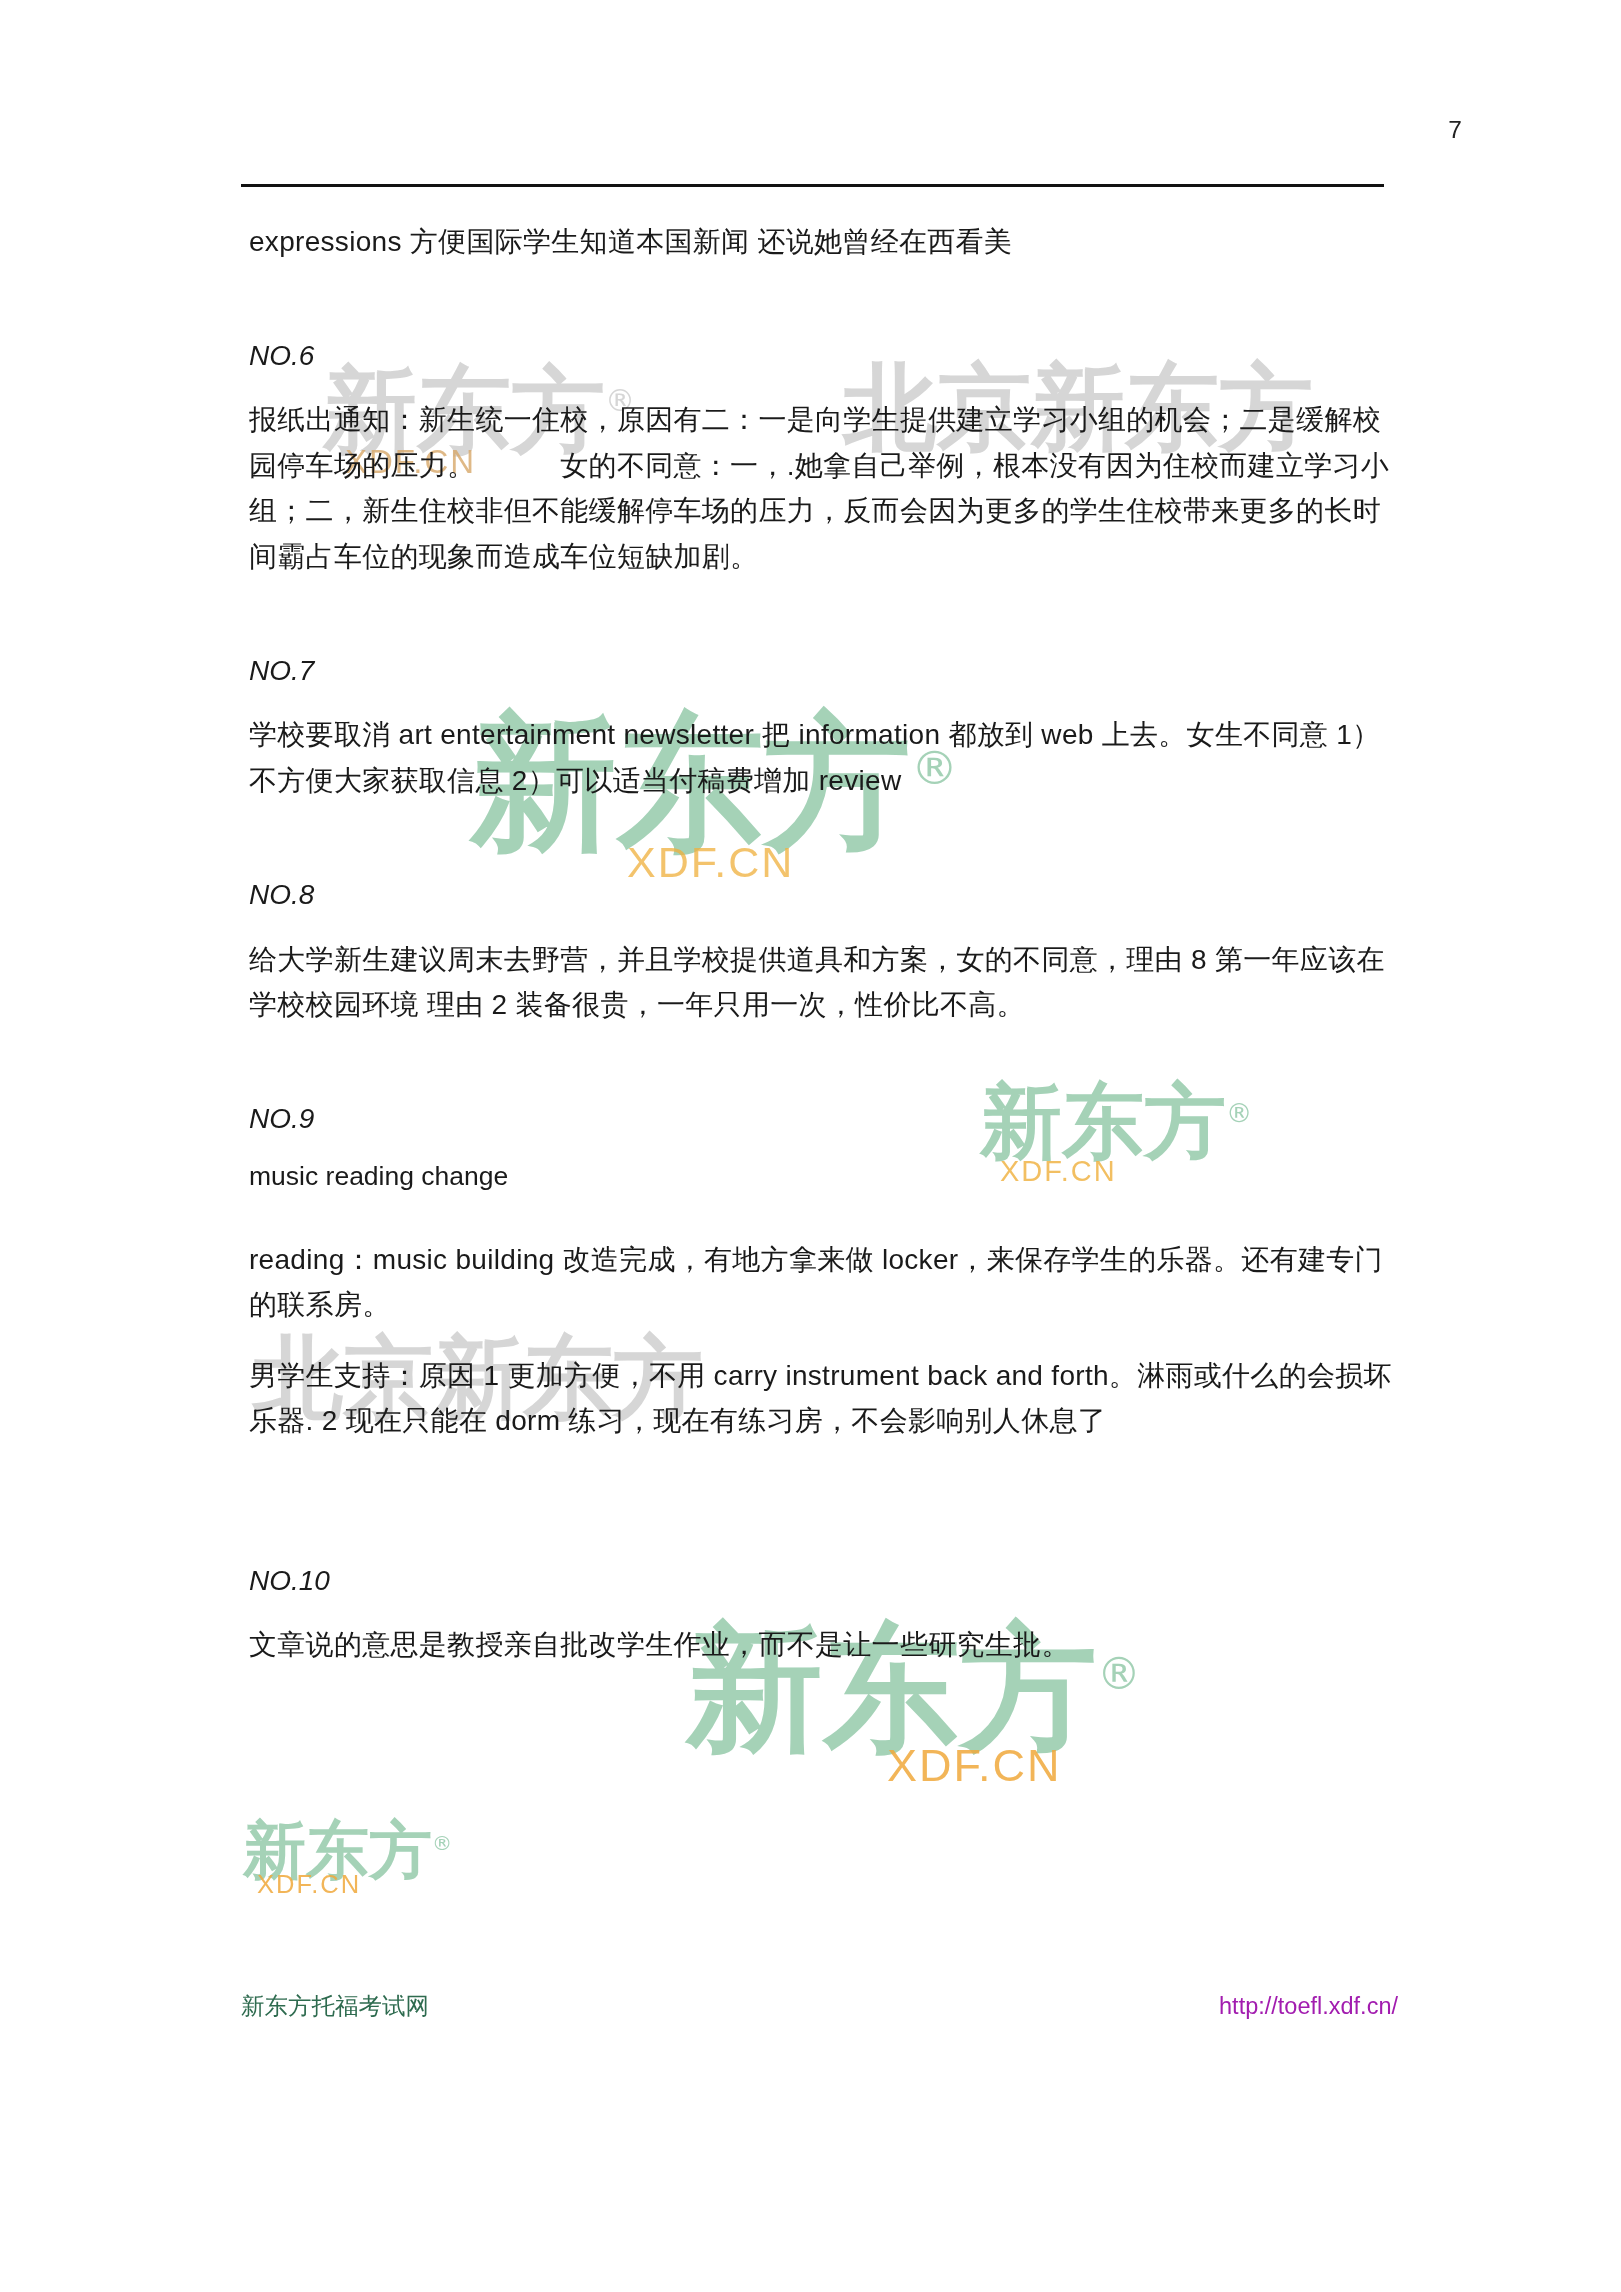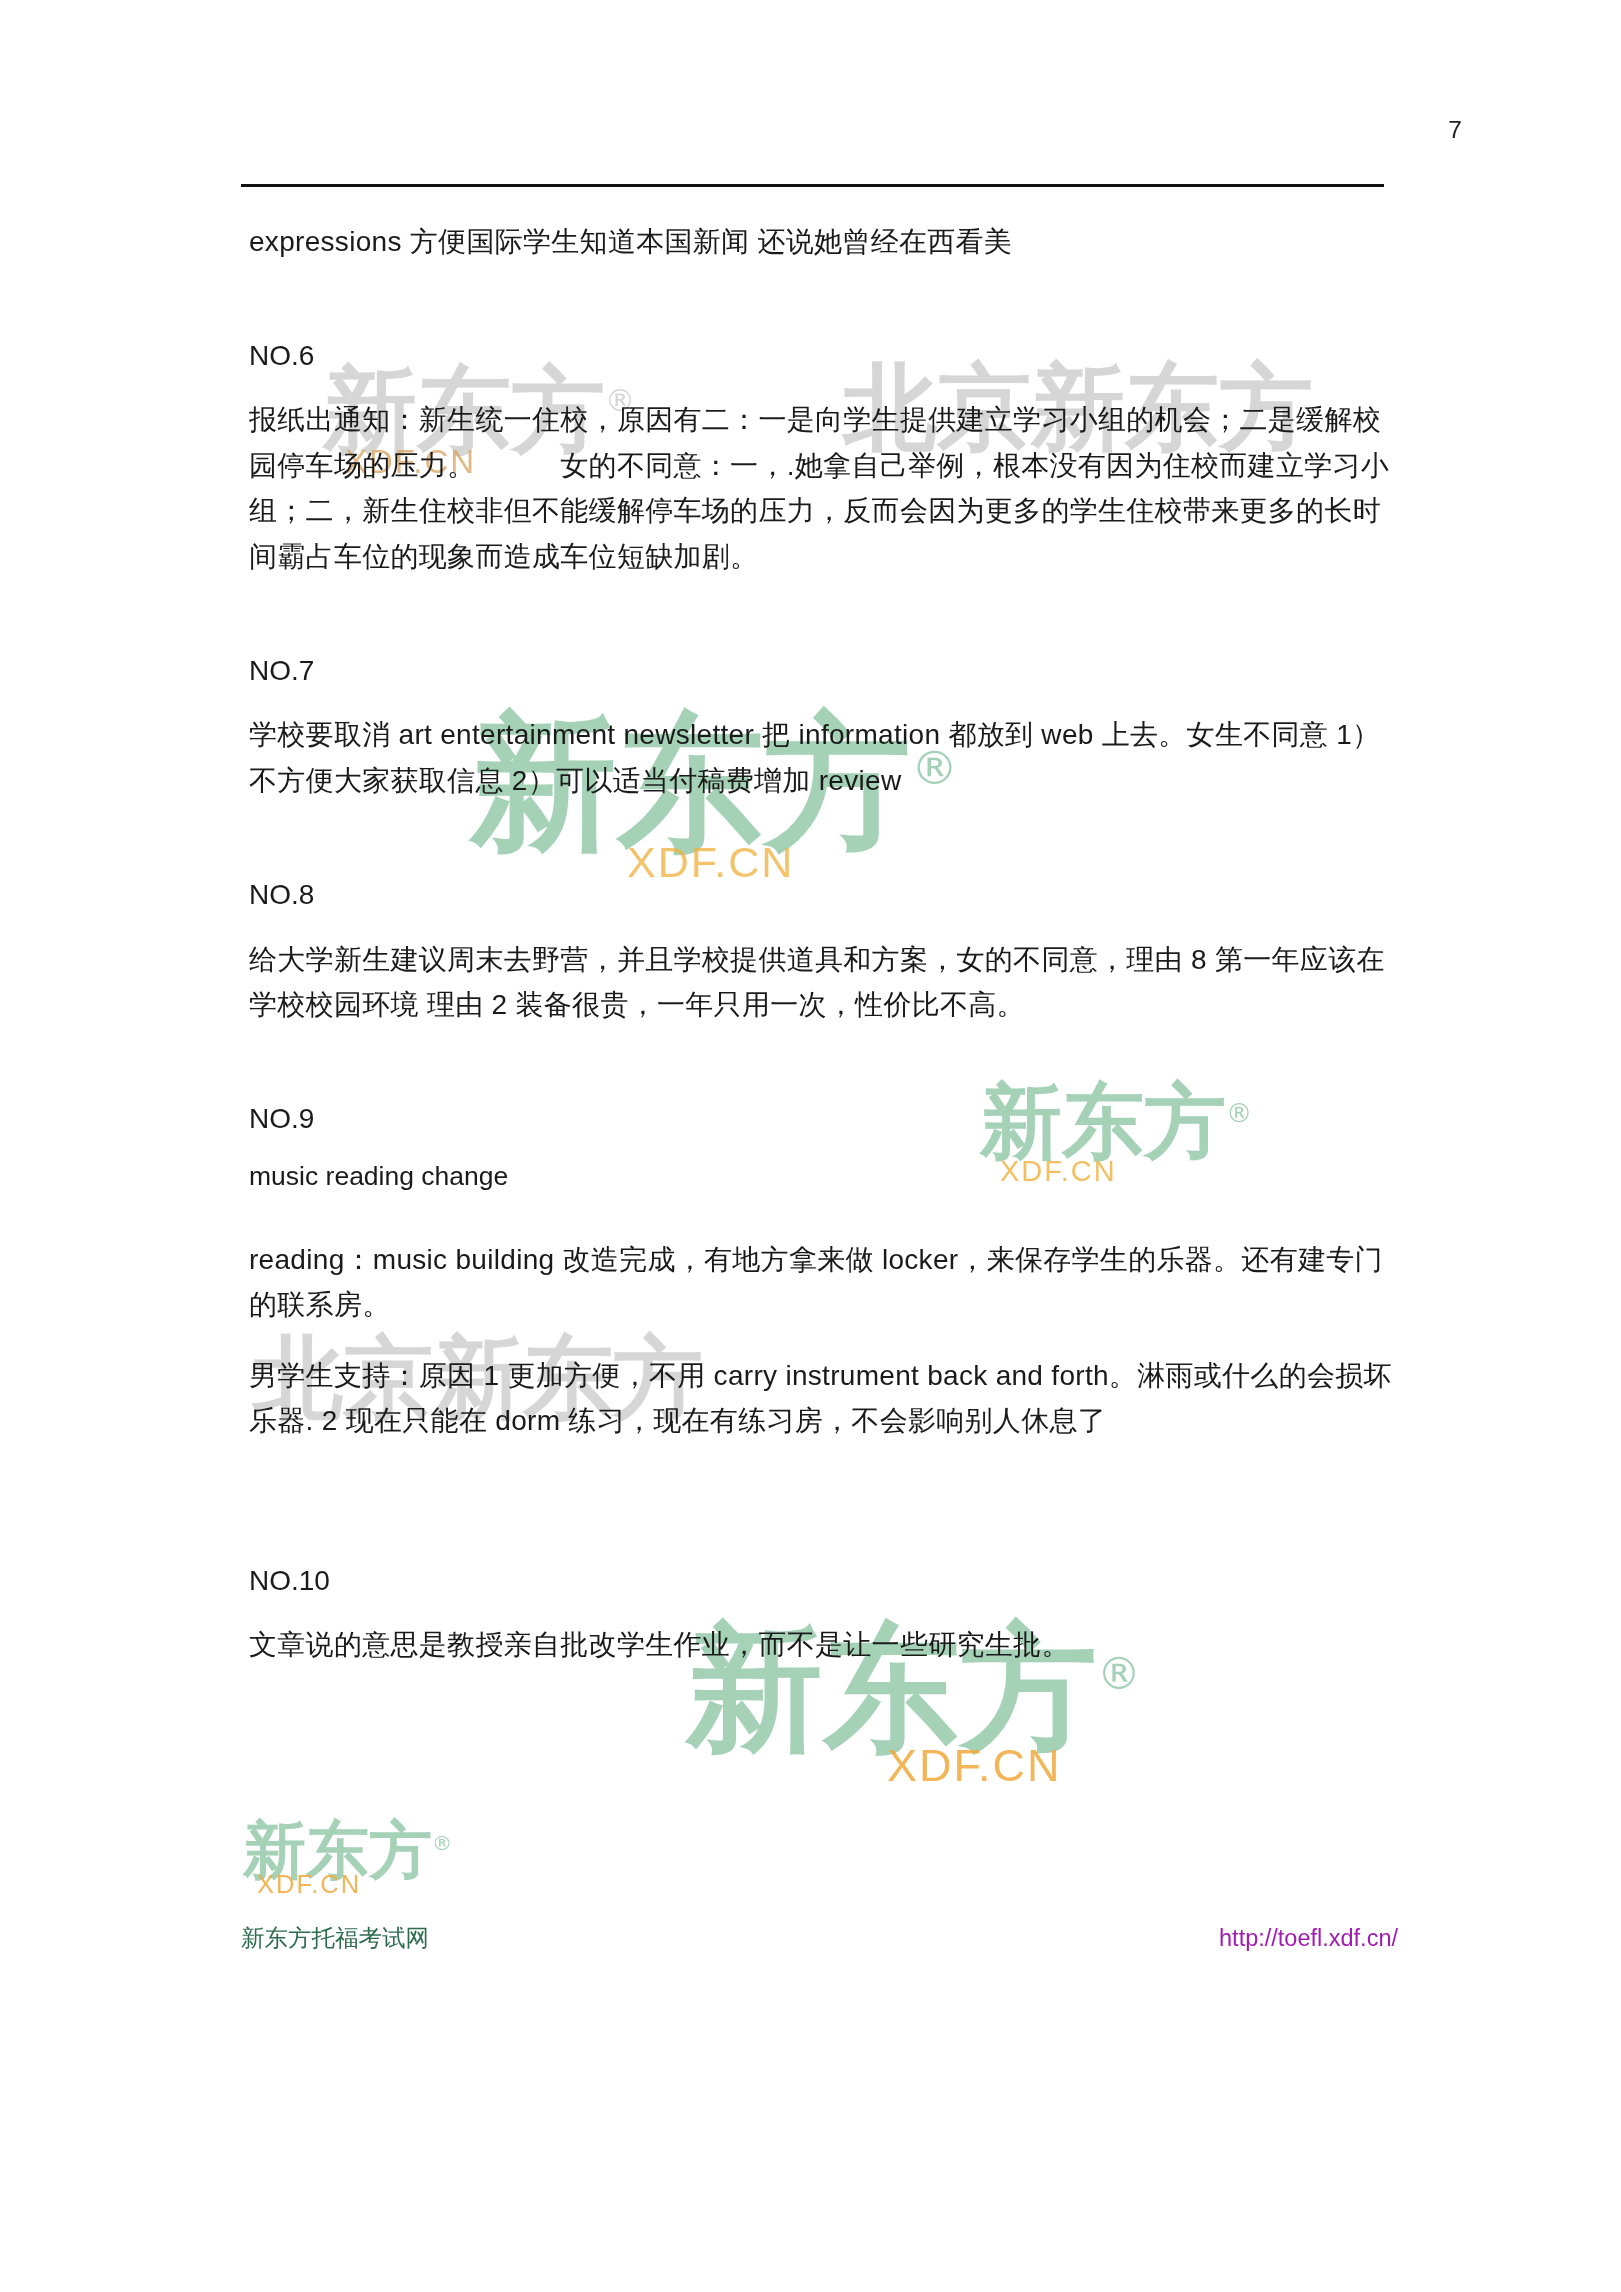--- a/index.html
+++ b/index.html
@@ -51,36 +51,37 @@
   .lead {
     margin-top: 17.6px;
     margin-bottom: 0;
   }
   .item-label {
     font-size: 28px;
     color: #1a1a1a;
     margin: 0;
     position: relative;
     z-index: 5;
+    font-style: italic;
   }
   .gap-lg { height: 76px; }
   .gap-md { height: 45px; }
   .gap-sm { height: 25.5px; }
   .subtitle {
     font-size: 26.5px;
     color: #1a1a1a;
     margin: 0;
     position: relative;
     z-index: 5;
   }
   .footer {
     position: absolute;
     left: 241px;
     right: 223px;
-    top: 1922px;
+    top: 1990px;
     display: flex;
     justify-content: space-between;
     align-items: baseline;
     z-index: 5;
   }
   .footer-left {
     font-size: 23.5px;
     color: #2e6b4f;
   }
   .footer-right {

